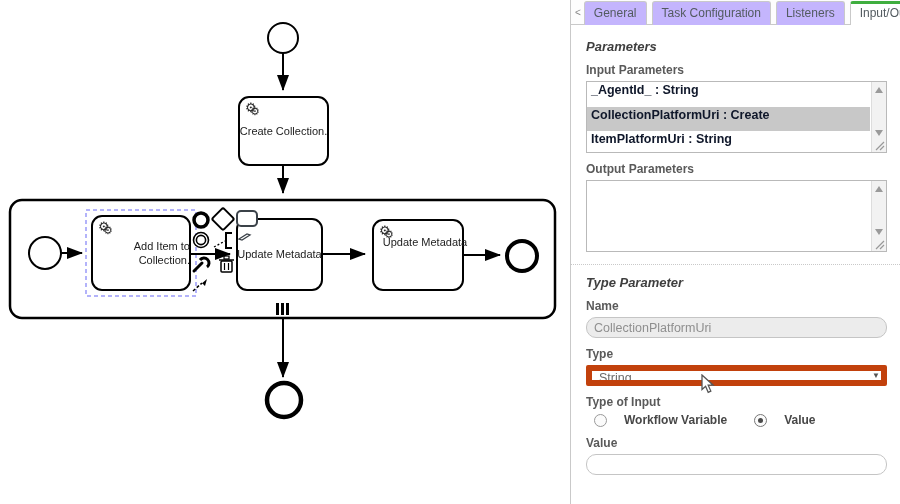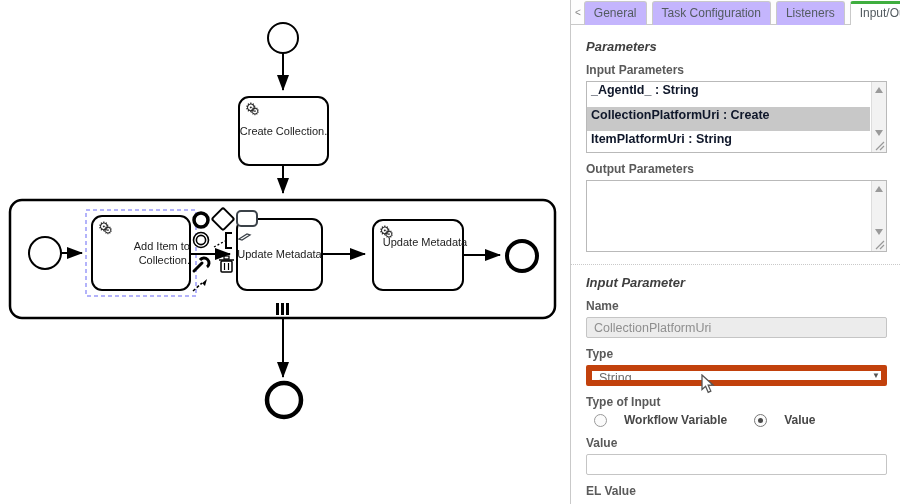--- a/index.html
+++ b/index.html
@@ -35,21 +35,21 @@
   .scrollcol { position:absolute; right:0; top:0; bottom:0; width:15px; background:#f2f2f2; border-left:1px solid #ddd; }
   .tri-up { position:absolute; top:5px; left:3px; width:0; height:0;
     border-left:4px solid transparent; border-right:4px solid transparent; border-bottom:6px solid #9a9a9a; }
   .tri-down { position:absolute; bottom:16px; left:3px; width:0; height:0;
     border-left:4px solid transparent; border-right:4px solid transparent; border-top:6px solid #9a9a9a; }
   .resize-grip { position:absolute; right:1px; bottom:1px; }
 
   .dotted-divider { border-top:1px dotted #c9c9c9; margin:12px -13px 10px -15px; }
 
   .text-input { width:100%; height:21px; border:1px solid #c5c5c5; background:#fff; font-family:"Liberation Sans",sans-serif;
-    font-size:12.5px; color:#444; padding:0 7px; border-radius:2px; outline:none; }
+    font-size:12.5px; color:#444; padding:0 7px; border-radius:10px; outline:none; }
   .text-input:disabled, .text-input.disabled { background:#ececec; color:#8f8f8f; }
 
   .select-wrap { position:relative; }
   .select-box { -webkit-appearance:none; appearance:none; width:100%; height:21px; border:6px solid #c2410c;
     background:#fff; font-family:"Liberation Sans",sans-serif; font-size:12.5px; color:#6a6a6a; padding:0 7px;
     border-radius:2px; outline:none; }
   .select-arrow { position:absolute; right:7px; top:6px; font-size:8px; color:#555; pointer-events:none; }
 
   .radio-row { display:flex; align-items:center; gap:17px; margin:4px 0 2px 8px; font-size:12px; font-weight:bold; color:#474747; }
   .radio { width:13px; height:13px; border-radius:50%; border:1px solid #9a9a9a; background:#fbfbfb;
@@ -187,21 +187,21 @@
           <span class="tri-up"></span>
           <span class="tri-down"></span>
           <svg class="resize-grip" width="11" height="11">
             <path d="M2,10 L10,2 M6,10 L10,6" stroke="#999" stroke-width="1.2" fill="none"></path>
           </svg>
         </div>
       </div>
 
       <div class="dotted-divider"></div>
 
-      <div class="section-heading">Input Parameter</div>
+      <div class="section-heading">Type Parameter</div>
 
       <div class="field-label">Name</div>
       <input class="text-input disabled" disabled="" value="CollectionPlatformUri" style="">
 
       <div class="field-label">Type</div>
       <div class="select-wrap">
         <select class="select-box">
           <option>String</option>
         </select>
         <span class="select-arrow">▼</span>
@@ -211,21 +211,20 @@
       <div class="radio-row">
         <span class="radio"></span>
         <span class="radio-label">Workflow Variable</span>
         <span class="radio checked"></span>
         <span class="radio-label">Value</span>
       </div>
 
       <div class="field-label">Value</div>
       <input class="text-input" value="" style="">
 
-      <div class="field-label">EL Value</div>
       
     </div>
   </div>
 
   <svg class="cursor" width="14" height="20">
     <path d="M1,1 L1,15.5 L4.6,12.3 L7.2,18.3 L9.8,17.1 L7.2,11.2 L12.2,11.2 Z" fill="#fff" stroke="#555" stroke-width="1.3"></path>
   </svg>
 </div>
 
 </body></html>

